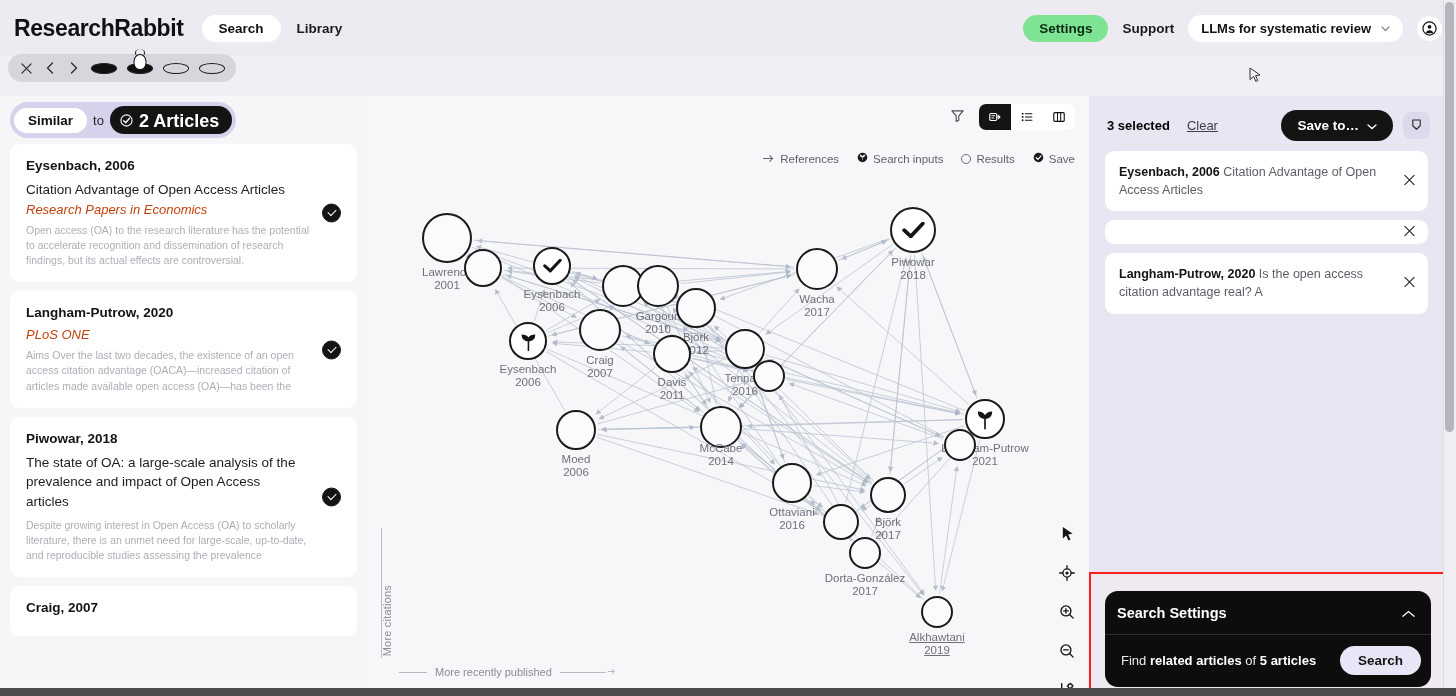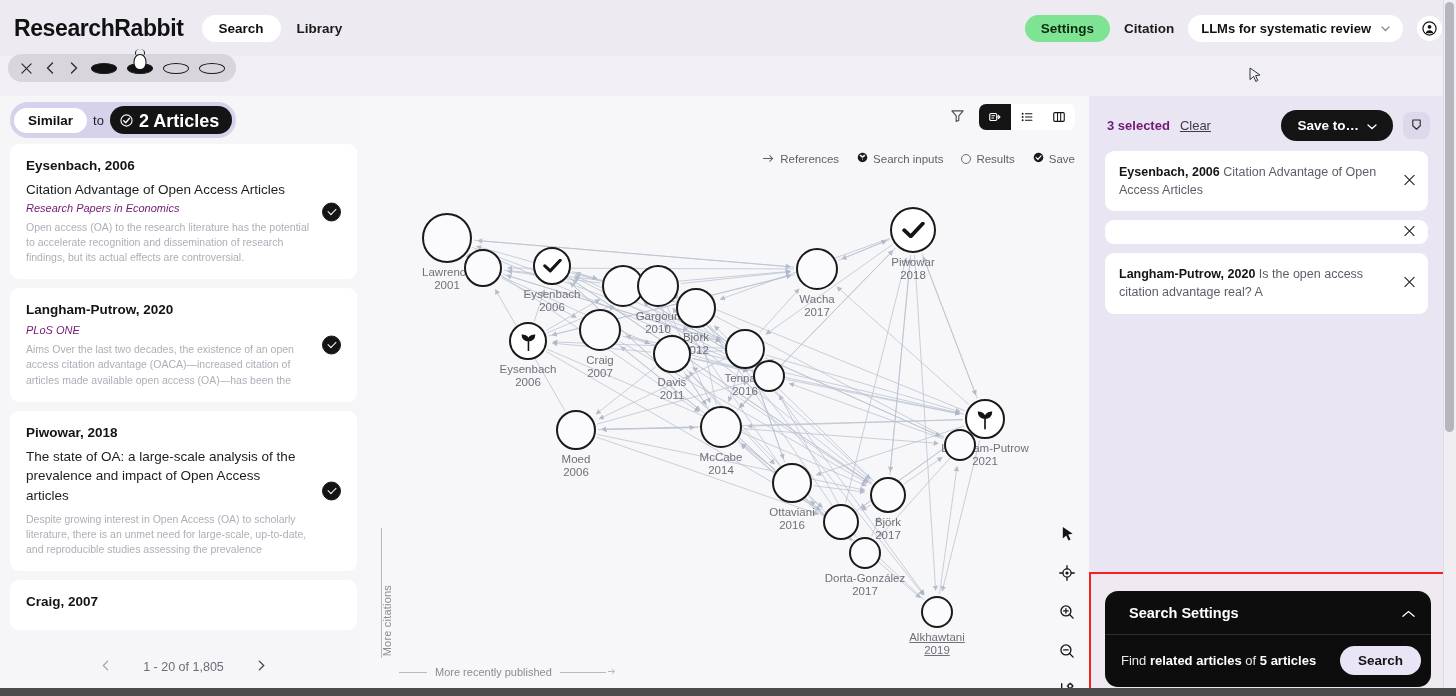--- a/index.html
+++ b/index.html
@@ -108,21 +108,21 @@
   .list-scroll {
     position: absolute; top: 48px; left: 0; width: 367px; height: 552px;
     overflow: hidden; padding: 0 10px;
   }
   .paper-card {
     background: #fff; border-radius: 9px; margin-bottom: 9px;
     padding: 14px 16px; position: relative; cursor: pointer;
   }
   .pc-author { font-size: 13.5px; font-weight: 700; color: #141414; margin-bottom: 7px; }
   .pc-title { font-size: 13.5px; color: #1d1d1d; line-height: 1.45; padding-right: 36px; }
-  .pc-journal { font-size: 11px; font-style: italic; color: #701a75; margin-top: 2px; }
+  .pc-journal { font-size: 13px; font-style: italic; color: #c2410c; margin-top: 2px; }
   .pc-abstract {
     font-size: 10.5px; color: #aeaeb8; line-height: 1.45; margin-top: 6px;
     padding-right: 28px;
   }
   .pc-check {
     position: absolute; right: 16px; top: 50%; transform: translateY(-50%);
     width: 19px; height: 19px; border-radius: 50%;
     display: flex; align-items: center; justify-content: center;
     border: 1.6px solid #1a1a1a; cursor: pointer;
   }
@@ -185,22 +185,22 @@
   .gnode.filled { background: #fff; }
 
   
   .right-panel {
     position: absolute; top: 96px; left: 1089px; width: 355px; height: 600px;
     background: #eae5f2;
   }
   .rp-head {
     display: flex; align-items: center; padding: 14px 14px 10px 18px; gap: 10px;
   }
-  .rp-sel { font-size: 13px; color: #701a75; font-weight: 600; }
-  .rp-clear { font-size: 13px; color: #3c3c50; text-decoration: underline; cursor: pointer; }
+  .rp-sel { font-size: 13px; color: #000000; font-weight: 600; }
+  .rp-clear { font-size: 13px; color: #3c3c50; text-decoration: underline; cursor: pointer; margin-left: 7px; }
   .saveto {
     margin-left: auto; background: #141414; color: #fff; border: none;
     border-radius: 16px; padding: 8px 16px; font-size: 13.5px; font-weight: 700;
     display: flex; align-items: center; gap: 8px; cursor: pointer;
   }
   .dl-btn {
     width: 27px; height: 27px; border-radius: 8px; background: #ded8ec;
     display: flex; align-items: center; justify-content: center; cursor: pointer;
   }
   .sel-card {
@@ -218,21 +218,21 @@
   .ss-wrap {
     position: absolute; left: 1089px; top: 572px; width: 367px; height: 124px;
     border: 2px solid #fa1f1f; background: #efe9f0;
   }
   .ss-panel {
     position: absolute; left: 14px; top: 17px; width: 326px;
     background: #0d0d0d; border-radius: 13px; color: #fff; overflow: hidden;
   }
   .ss-title-row {
     display: flex; align-items: center; justify-content: space-between;
-    padding: 13px 16px 12px 24px; border-bottom: 1px solid #2e2e2e;
+    padding: 13px 16px 12px 12px; border-bottom: 1px solid #2e2e2e;
     cursor: pointer;
   }
   .ss-title { font-size: 14.5px; font-weight: 700; }
   .ss-body {
     display: flex; align-items: center; justify-content: space-between;
     padding: 11px 10px 12px 16px;
   }
   .ss-find { font-size: 13px; color: #e9e9ee; }
   .ss-find b { font-weight: 700; color: #fff; }
   .search-btn {
@@ -260,21 +260,21 @@
 
 <div id="app">
 
   <div class="header">
     <div class="brand">ResearchRabbit</div>
     <div class="nav-pill">Search</div>
     <div class="nav-link">Library</div>
 
     <div class="header-right">
       <button class="upgrade-btn">Settings</button>
-      <div class="support-link">Citation</div>
+      <div class="support-link">Support</div>
       <div class="project-pill">
         <span>LLMs for systematic review</span>
         <span class="chev">
           <svg width="9" height="6" viewBox="0 0 9 6">
               <path d="M1 1l3.5 3.5L8 1" stroke="#8a8a94" stroke-width="1.3" fill="none" stroke-linecap="round"></path>
             </svg>
         </span>
       </div>
       <div class="avatar-btn">
         <svg width="15" height="15" viewBox="0 0 16 16">
@@ -343,33 +343,20 @@
           <div class="pc-author">Piwowar, 2018</div>
           <div class="pc-title">The state of OA: a large-scale analysis of the prevalence and impact of Open Access articles</div>
           <div class="pc-abstract">Despite growing interest in Open Access (OA) to scholarly literature, there is an unmet need for large-scale, up-to-date, and reproducible studies assessing the prevalence</div>
           <div class="pc-check on"></div>
         </div>
         <div class="paper-card">
           <div class="pc-author">Craig, 2007</div>
         </div>
       </div>
 
-    <div class="pager">
-      <span class="pg-arrow">
-        <svg width="7" height="11" viewBox="0 0 8 12">
-            <path d="M6.5 1L1.5 6l5 5" stroke="#9a9aa4" stroke-width="1.3" fill="none" stroke-linecap="round"></path>
-          </svg>
-      </span>
-      <span>1 - 20 of 1,805</span>
-      <span class="pg-arrow">
-        <svg width="7" height="11" viewBox="0 0 8 12">
-            <path d="M1.5 1l5 5-5 5" stroke="#4a4a54" stroke-width="1.6" fill="none" stroke-linecap="round"></path>
-          </svg>
-      </span>
-    </div>
   </div>
 
   <div class="graph">
 
     <div style="position:absolute; top:8px; right:14px; display:flex; align-items:center; gap:14px; z-index:6;">
       <span style="cursor:pointer">
         <svg width="15" height="15" viewBox="0 0 16 16">
             <path d="M2 3h12l-4.6 5.4V13l-2.8 1.4V8.4z" fill="none" stroke="#4a4a54" stroke-width="1.2" stroke-linejoin="round"></path>
           </svg>
       </span>
@@ -613,21 +600,21 @@
         <div class="gnode-label" style="left: 546px; top: 160px;">
           <div>Piwowar</div>
           <div>2018</div>
         </div>
         <div class="gnode" style="left: 209px; top: 334px; width: 40px; height: 40px;"></div>
         <div class="gnode-label" style="left: 209px; top: 357px;">
           <div>Moed</div>
           <div>2006</div>
         </div>
         <div class="gnode" style="left: 354px; top: 331px; width: 42px; height: 42px;"></div>
-        <div class="gnode-label" style="left: 354px; top: 355px;">
+        <div class="gnode-label" style="left: 354px; top: 346px;">
           <div>McCabe</div>
           <div>2014</div>
         </div>
         <div class="gnode" style="left: 425px; top: 387px; width: 40px; height: 40px;"></div>
         <div class="gnode-label" style="left: 425px; top: 410px;">
           <div>Ottaviani</div>
           <div>2016</div>
         </div>
         <div class="gnode" style="left: 474px; top: 426px; width: 36px; height: 36px;"></div>
         <div class="gnode" style="left: 521px; top: 399px; width: 36px; height: 36px;"></div>

